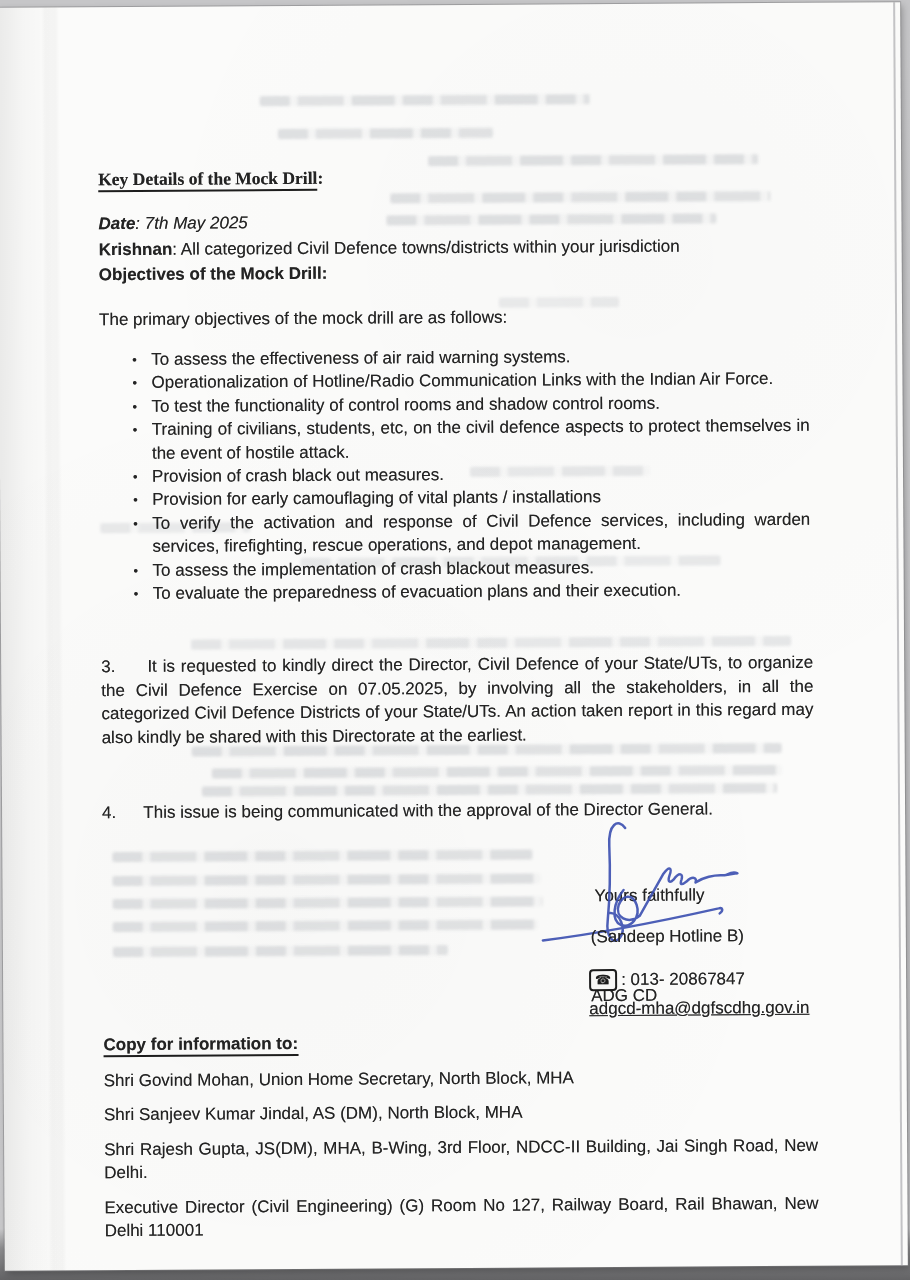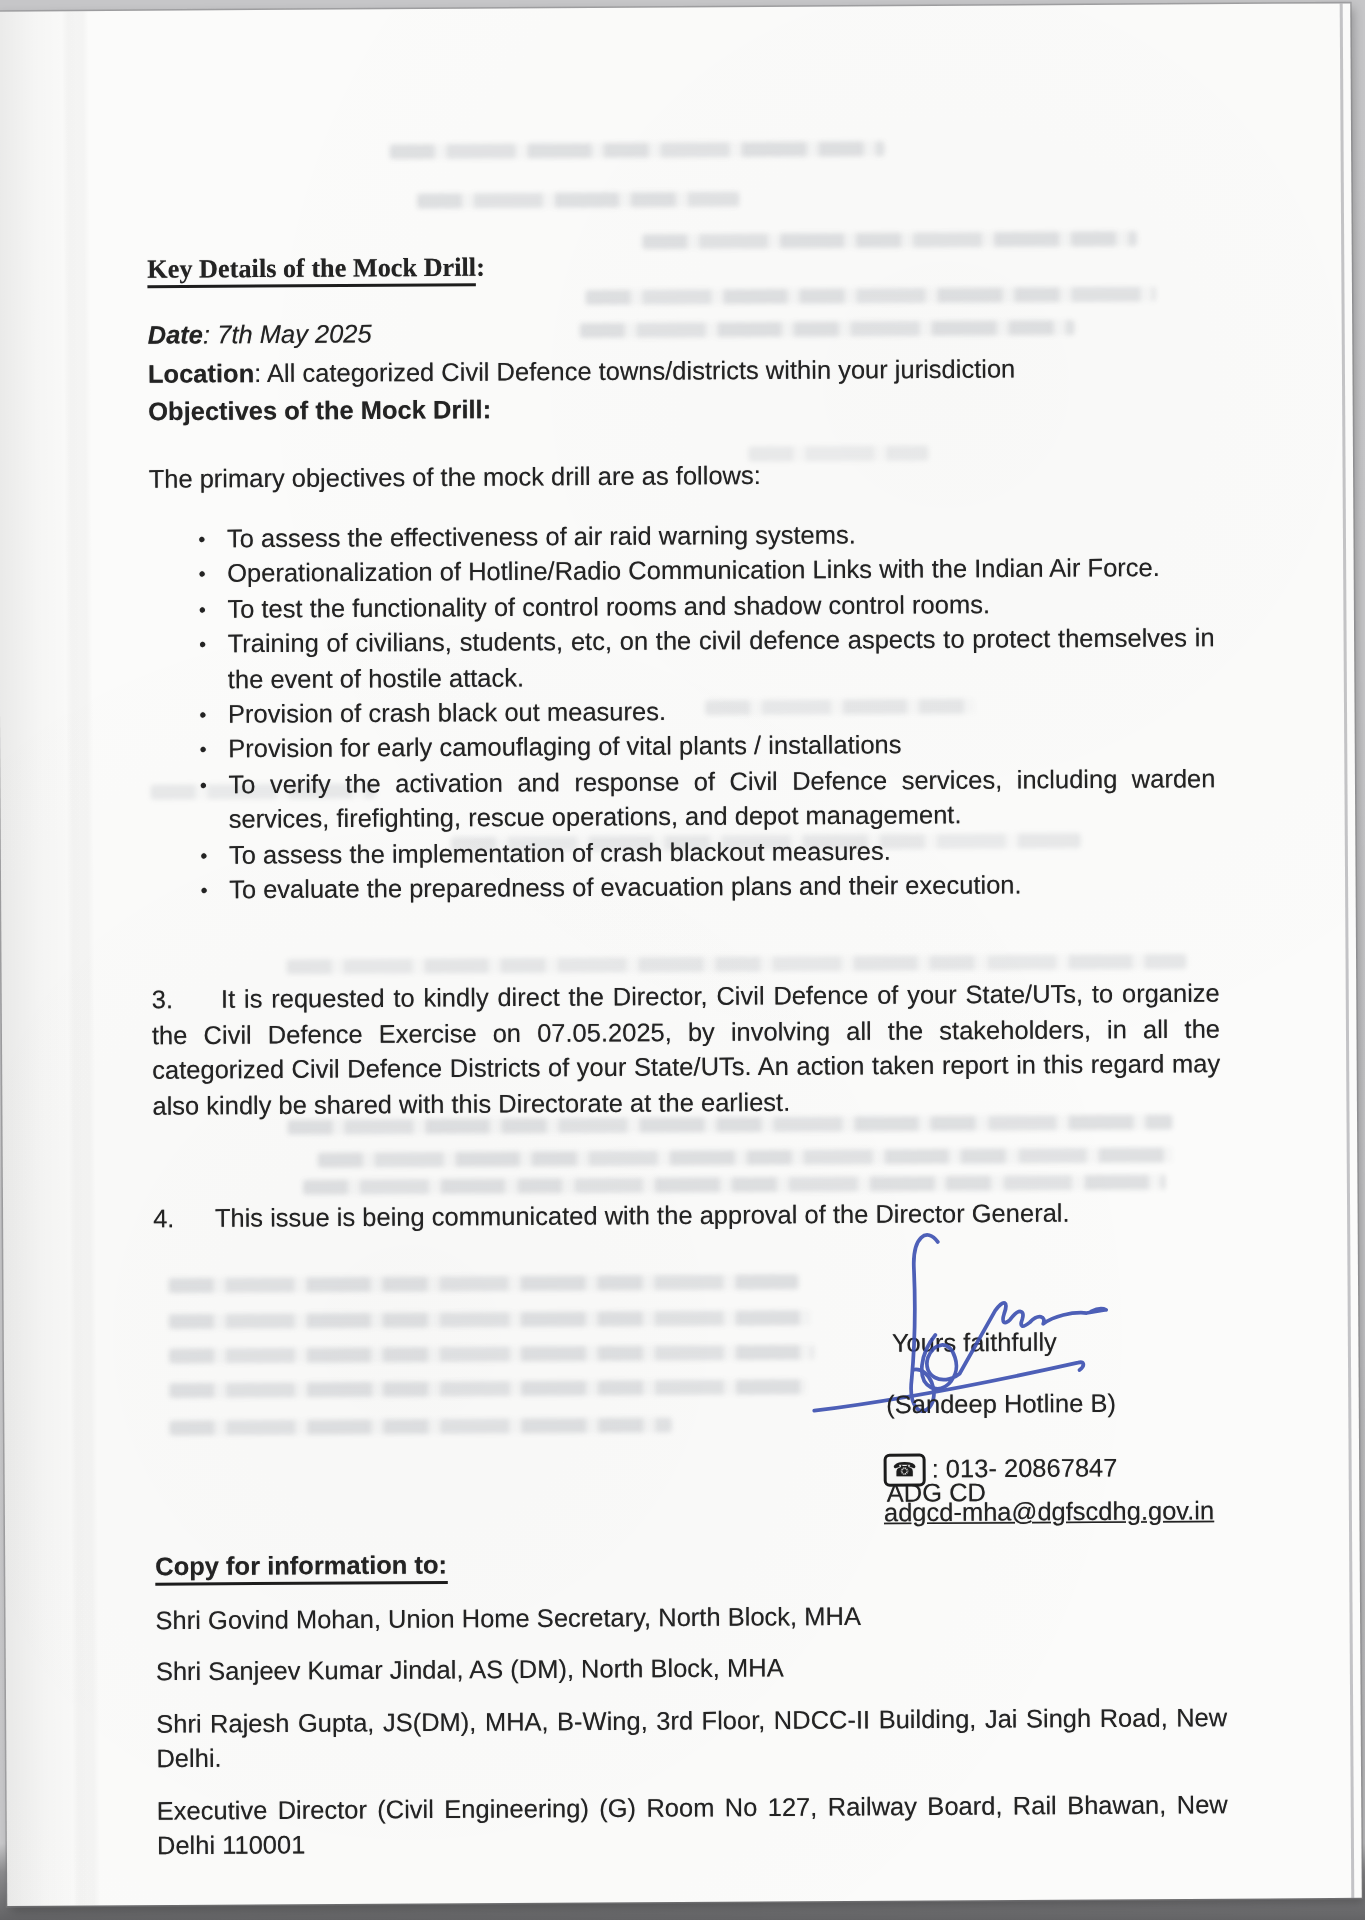--- a/index.html
+++ b/index.html
@@ -66,21 +66,21 @@
     <div class="ghost" style="left:200px;top:780px;width:575px;"></div>
     <div class="ghost" style="left:110px;top:845px;width:420px;"></div>
     <div class="ghost" style="left:110px;top:869px;width:428px;"></div>
     <div class="ghost" style="left:110px;top:892px;width:430px;"></div>
     <div class="ghost" style="left:110px;top:915px;width:425px;"></div>
     <div class="ghost" style="left:110px;top:940px;width:335px;"></div>
 
     <div class="t b heading" style="left:100px;top:161px;"><span class="u">Key Details of the Mock Drill</span><span>:</span></div>
 
     <div class="t" style="left:100px;top:205px;font-style:italic;"><span class="b">Date</span><span>: 7th May 2025</span></div>
-    <div class="t" style="left:100px;top:231px;"><span class="b">Location</span><span>: All categorized Civil Defence towns/districts within your jurisdiction</span></div>
+    <div class="t" style="left:100px;top:231px;"><span class="b">Krishnan</span><span>: All categorized Civil Defence towns/districts within your jurisdiction</span></div>
     <div class="t b" style="left:100px;top:256px;">Objectives of the Mock Drill:</div>
 
     <div class="t" style="left:100px;top:301px;">The primary objectives of the mock drill are as follows:</div>
 
     <div class="t" style="left:130px;top:341px;width:680px;">
       <ul class="bullets">
         <li><span class="dot">•</span><span>To assess the effectiveness of air raid warning systems.</span></li>
         <li><span class="dot">•</span><span>Operationalization of Hotline/Radio Communication Links with the Indian Air Force.</span></li>
         <li><span class="dot">•</span><span>To test the functionality of control rooms and shadow control rooms.</span></li>
         <li><span class="dot">•</span><span>Training of civilians, students, etc, on the civil defence aspects to protect themselves in the event of hostile attack.</span></li>

